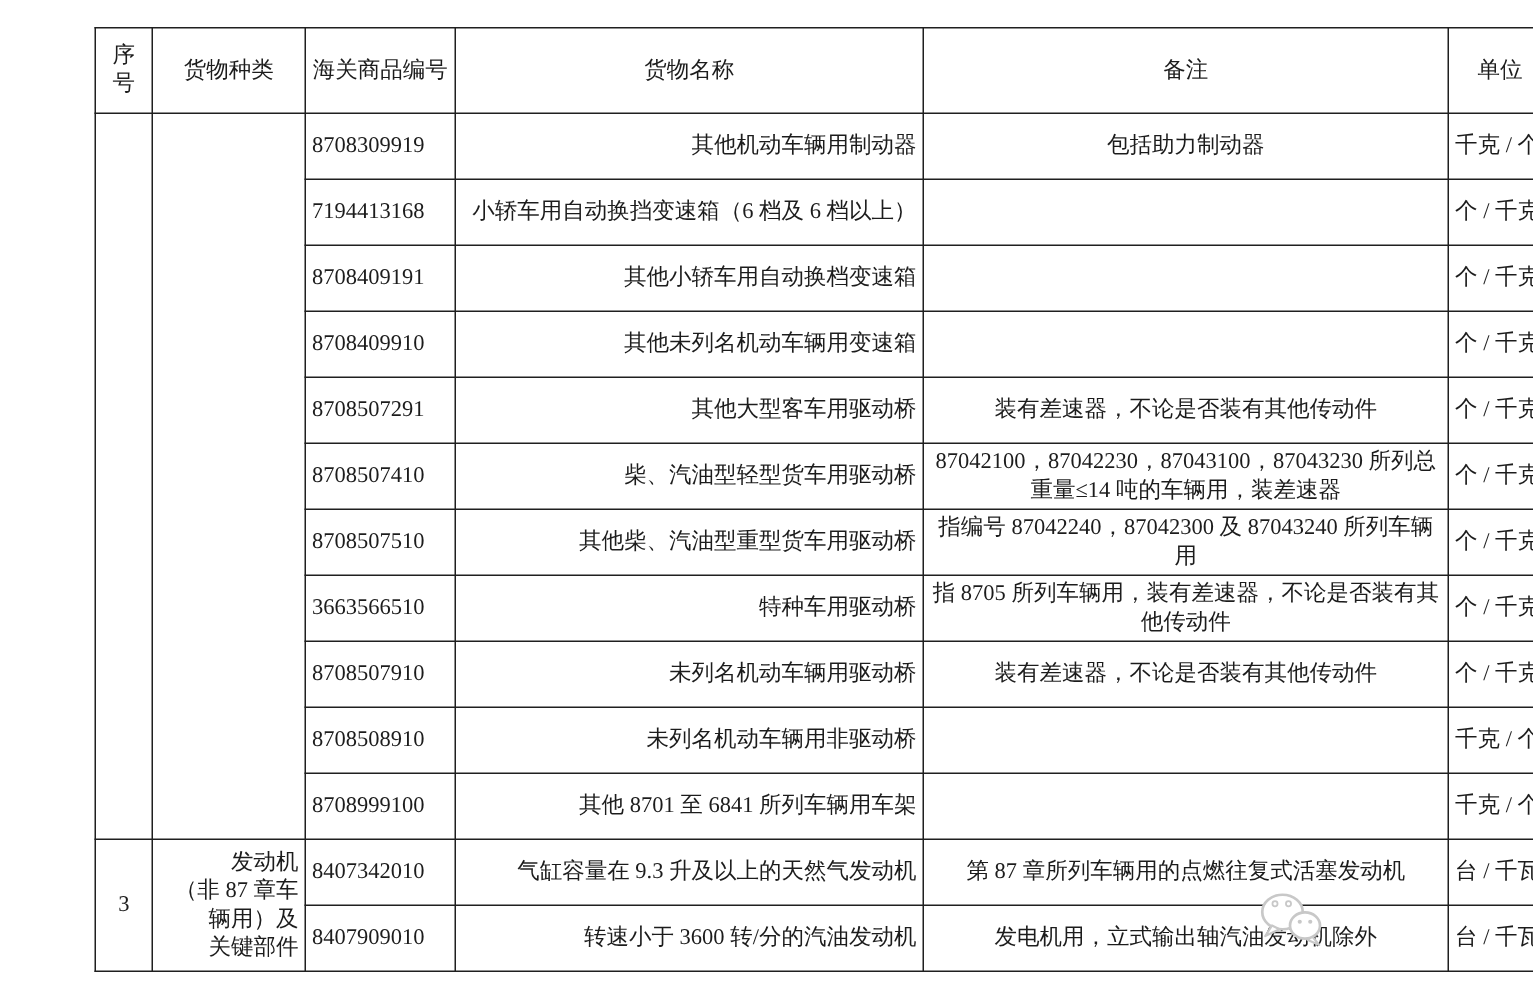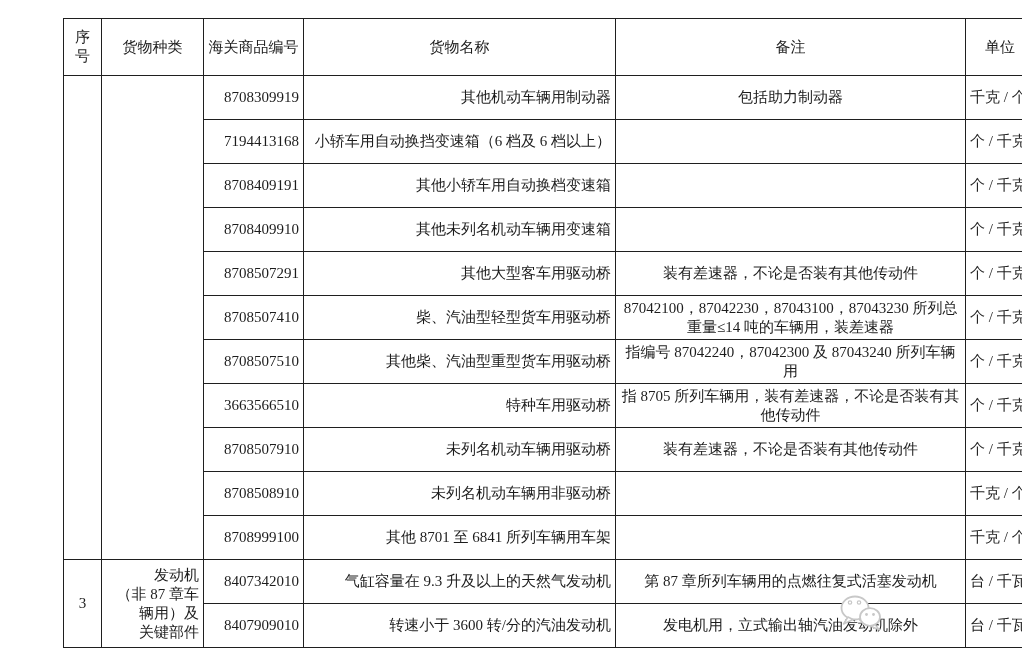--- a/index.html
+++ b/index.html
@@ -37,21 +37,21 @@
   }
   .goods-table thead th {
     height: 52px;
     text-align: center;
   }
   .goods-table tbody tr {
     height: 44px;
   }
   .c-serial   { text-align: center; }
   .c-category { text-align: right; white-space: pre-line; padding: 0 3px; }
-  .c-code     { text-align: right; }
+  .c-code     { text-align: left; }
   .c-name     { text-align: right;  padding-left: 6px; }
   .c-remark   { text-align: center;  padding-left: 6px; }
   .c-unit     { padding: 2px 2px; }
   .watermark {
     position: absolute;
     left: 838px;
     top: 592px;
     display: flex;
     align-items: center;
     gap: 3px;

